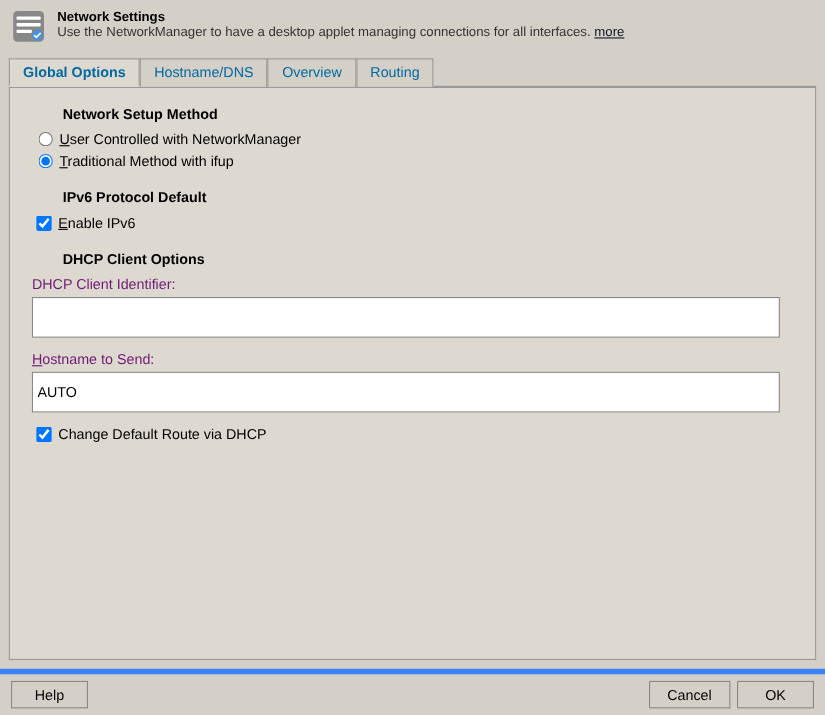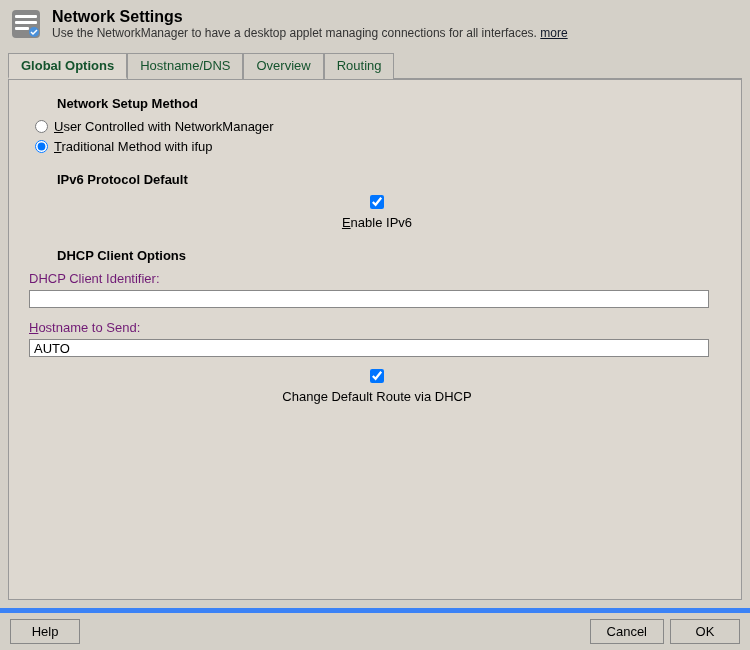--- a/index.html
+++ b/index.html
@@ -25,21 +25,21 @@
     .title-icon {
       width: 32px;
       height: 32px;
       flex-shrink: 0;
     }
     .title-text-area {
       display: flex;
       flex-direction: column;
     }
     .title-main {
-      font-size: 16px;
+      font-size: 12px;
       font-weight: bold;
       color: #000;
     }
     .title-sub {
       font-size: 12px;
       color: #333;
     }
     .title-sub a {
       color: #0f172a;
       text-decoration: underline;
@@ -61,21 +61,21 @@
       border-bottom: 2px solid #999;
       margin-bottom: 0;
     }
     .tab {
       padding: 4px 12px;
       background: #d4d0c8;
       border: 1px solid #999;
       border-bottom: none;
       cursor: pointer;
       font-size: 13px;
-      color: #14532d;
+      color: #0369a1;
       position: relative;
       bottom: -1px;
     }
     .tab.active {
       background: #ddd8d0;
       border-bottom: 2px solid #ddd8d0;
       font-weight: bold;
       z-index: 2;
     }
 
@@ -119,21 +119,20 @@
       margin: 0;
     }
 
     
     .checkbox-item {
       display: flex;
       align-items: center;
       gap: 6px;
       font-size: 13px;
       margin-left: 4px;
-      flex-direction: column;
     }
     .checkbox-item input[type="checkbox"] {
       margin: 0;
       width: 14px;
       height: 14px;
     }
 
     
     .field-group {
       display: flex;
@@ -141,21 +140,21 @@
       gap: 4px;
       margin-bottom: 12px;
     }
     .field-label {
       font-size: 13px;
       color: #701a75;
     }
     .field-input {
       width: 100%;
       max-width: 680px;
-      height: 18px;
+      height: 37px;
       background: #fff;
       border: 1px solid #888;
       padding: 2px 4px;
       font-size: 13px;
     }
 
     
     .button-bar {
       background: #d4d0c8;
       border-top: 5px solid #3b82f6;

